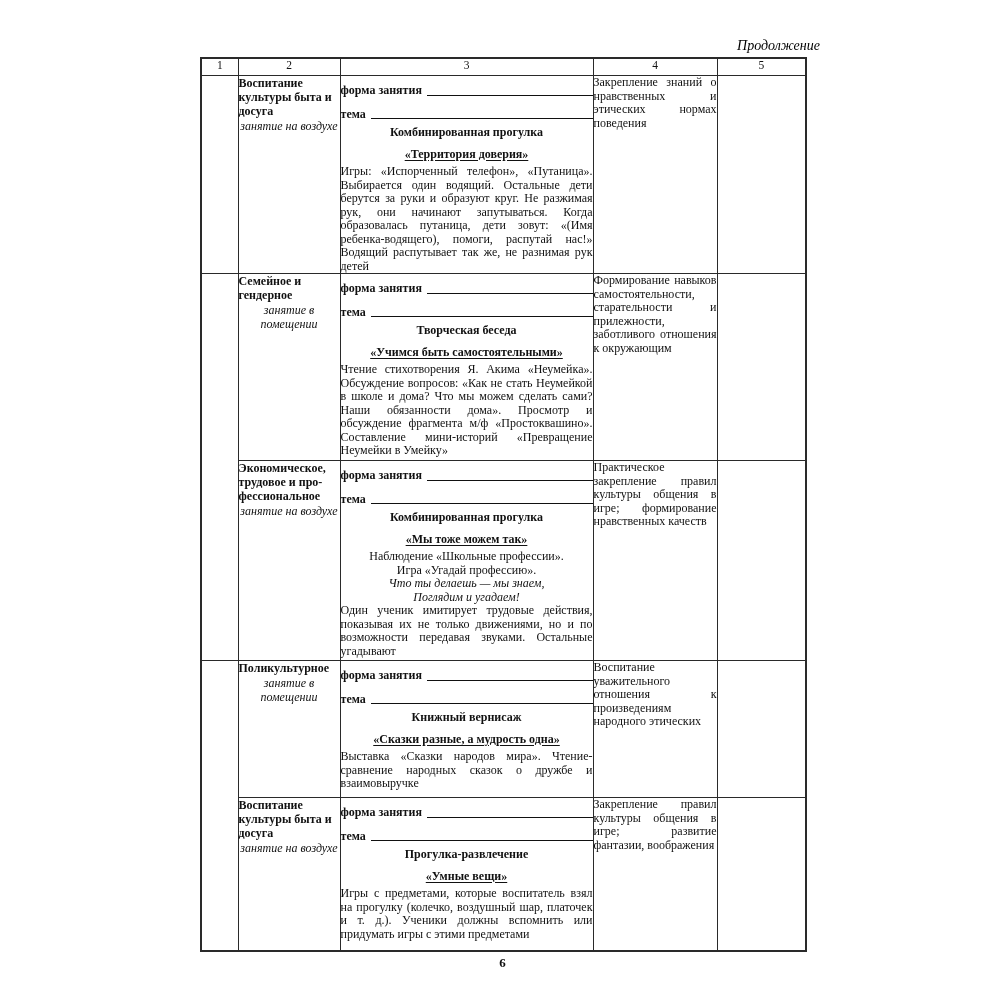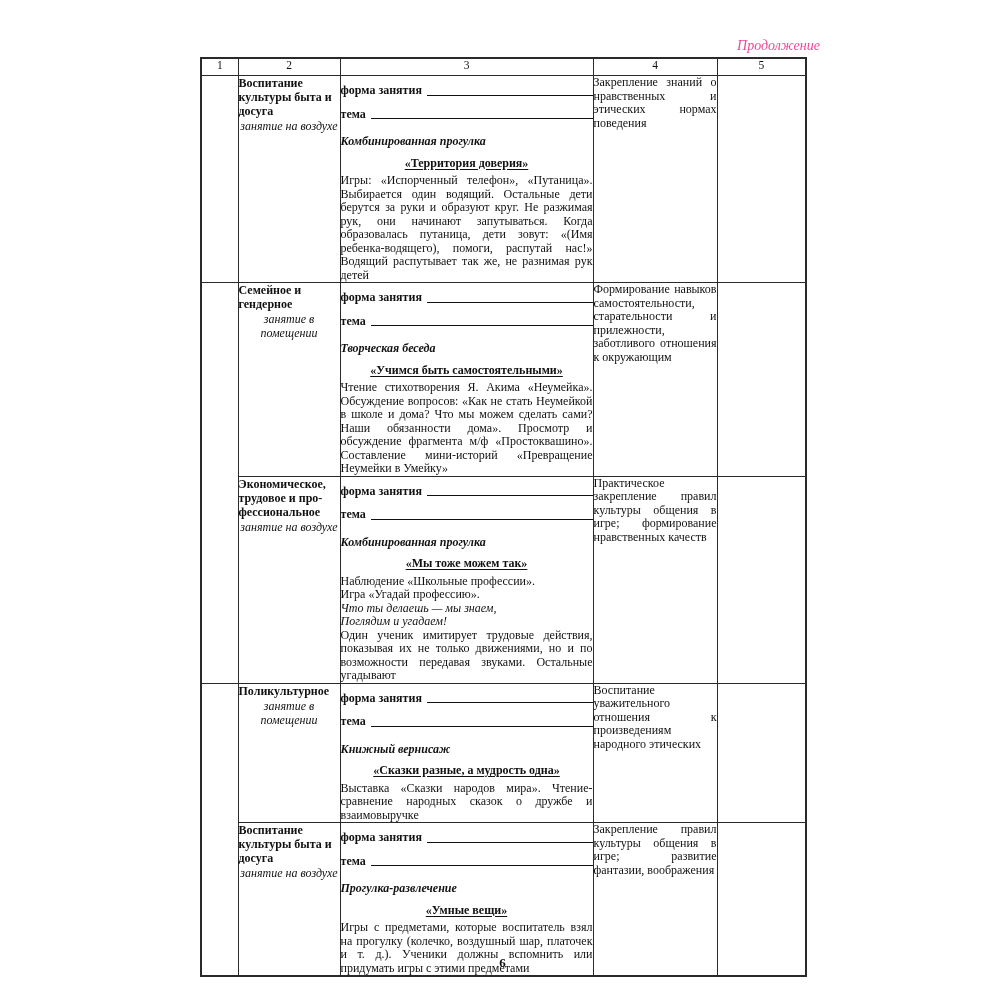--- a/index.html
+++ b/index.html
@@ -6,40 +6,40 @@
   .page {
     position:relative;
     width:1000px; height:1000px;
     background:#ffffff;
     font-family:"Liberation Serif","DejaVu Serif",serif;
     color:#111111;
     overflow:hidden;
   }
   .continuation {
     position:absolute; top:38px; right:180px;
-    font-style:italic; font-size:14px; color:#ec4899;
+    font-style:italic; font-size:14px; color:#000000;
   }
   table.grid {
     position:absolute; left:200px; top:57px;
     width:605px; border-collapse:collapse; table-layout:fixed;
     border:2px solid #2a2a2a;
   }
   table.grid td { border:1px solid #2a2a2a; vertical-align:top; padding:0; }
   td.hnum { text-align:center; font-size:11.5px; padding:3px 0 2px; height:16px; }
   td.c2 { padding:4px 4px 4px 6px; font-size:12px; line-height:14px; }
   .dir-title { font-weight:bold; }
   .dir-setting { font-style:italic; margin-top:1px;text-align:center; }
   td.c3 { padding:2px 5px 4px 7px; font-size:12px; line-height:13.5px; }
   .form-line { display:flex; font-weight:bold; margin-top:8px; }
   .form-line .blank { flex:1; border-bottom:1px solid #111; margin:0 0 2px 5px; }
   .form-line.theme { margin-top:10px; }
-  .h1 { margin-top:14px; font-weight:bold;font-style:italic; }
+  .h1 { margin-top:5px; text-align:center; font-weight:bold; }
   .h2 { text-align:center; font-weight:bold; text-decoration:underline; text-underline-offset:2px;margin-top:8px; }
   .desc { margin-top:4px; text-align:justify; }
-  .line { text-align:left; }
+  .line { text-align:center; }
   .it { font-style:italic; }
   .desc-cont { text-align:justify; }
   td.c4 { padding:3px 5px 4px 6px; font-size:12px; line-height:13.5px; text-align:justify; }
   .pagenum {
     position:absolute; left:200px; width:605px; top:955px;
     text-align:center; font-weight:bold; font-size:13px;
   }
 </style>
 </head>
 <body>

